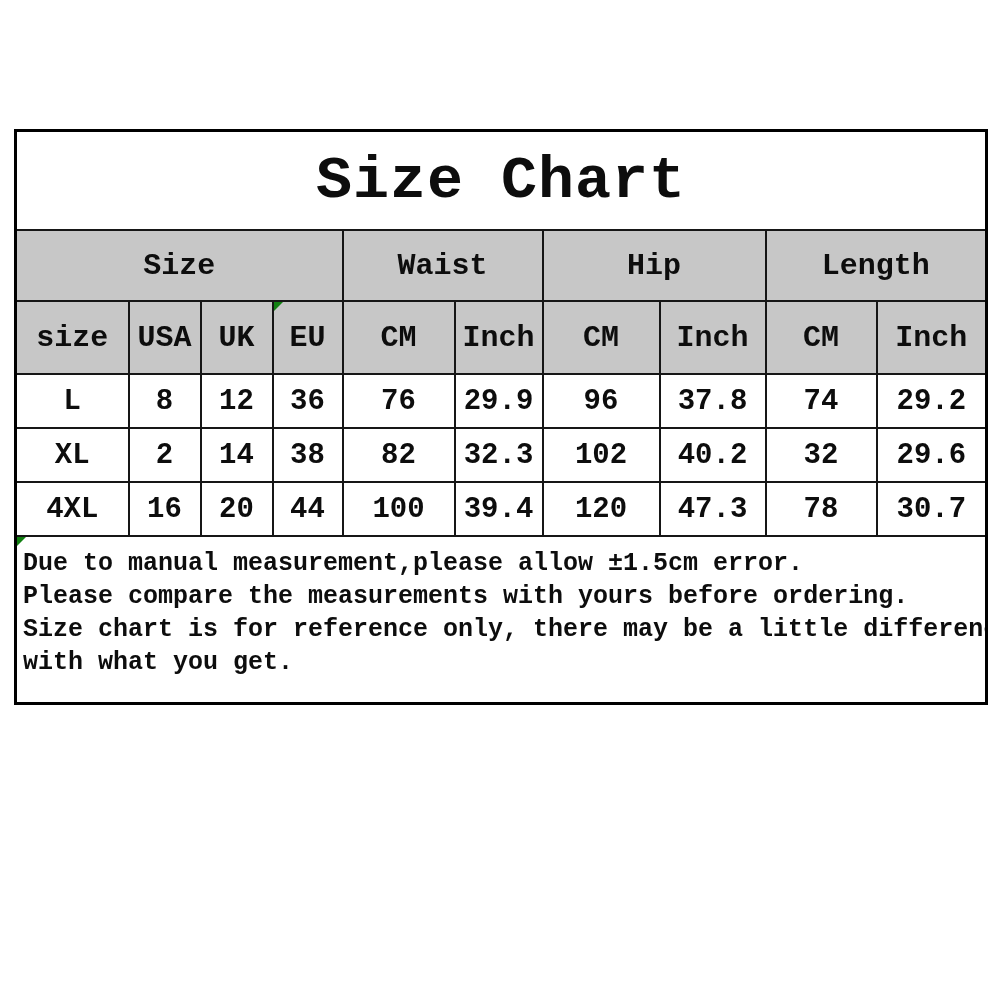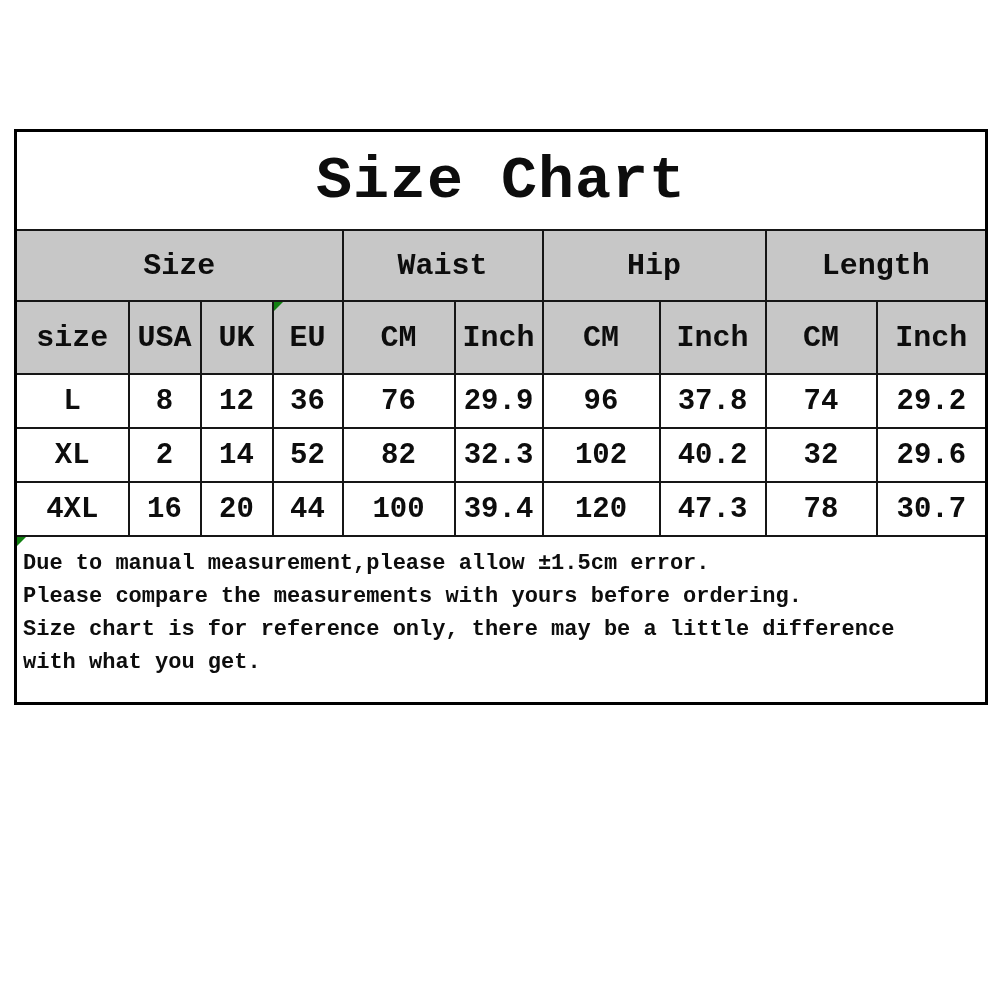--- a/index.html
+++ b/index.html
@@ -57,21 +57,21 @@
     height: 52px;
     background: #ffffff;
     font-size: 29px;
   }
   td.notes-cell {
     height: 155px;
     background: #ffffff;
     text-align: left;
     vertical-align: top;
     padding: 10px 4px 0 6px;
-    font-size: 22px;
+    font-size: 25px;
     line-height: 33px;
     position: relative;
   }
   .note-line {
     white-space: nowrap;
   }
   .corner-marker {
     position: absolute;
     top: 0;
     left: 0;
@@ -137,21 +137,21 @@
       <td class="data-cell">96</td>
       <td class="data-cell">37.8</td>
       <td class="data-cell">74</td>
       <td class="data-cell">29.2</td>
     </tr>
 
     <tr>
       <td class="data-cell">XL</td>
       <td class="data-cell">2</td>
       <td class="data-cell">14</td>
-      <td class="data-cell">52</td>
+      <td class="data-cell">38</td>
       <td class="data-cell">82</td>
       <td class="data-cell">32.3</td>
       <td class="data-cell">102</td>
       <td class="data-cell">40.2</td>
       <td class="data-cell">32</td>
       <td class="data-cell">29.6</td>
     </tr>
 
 
 

